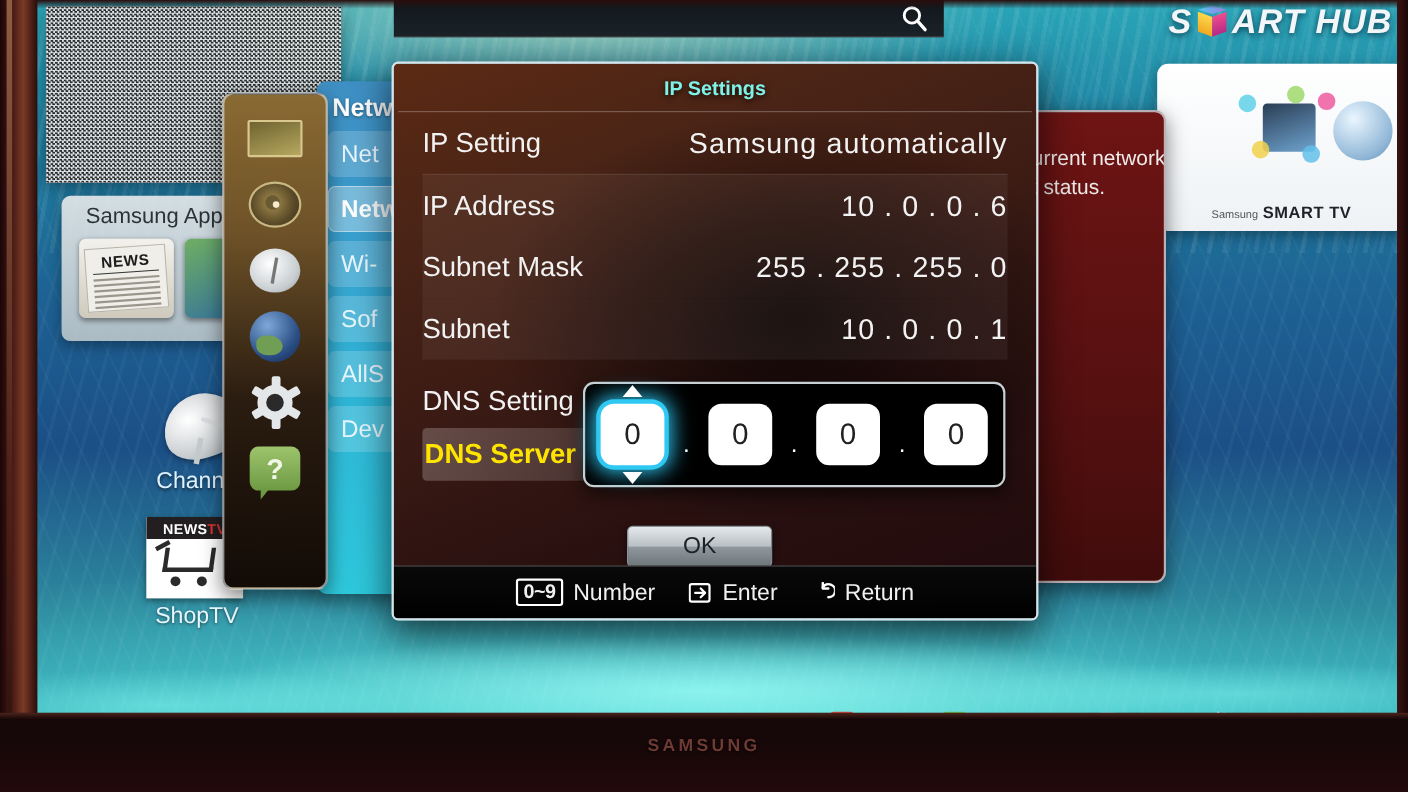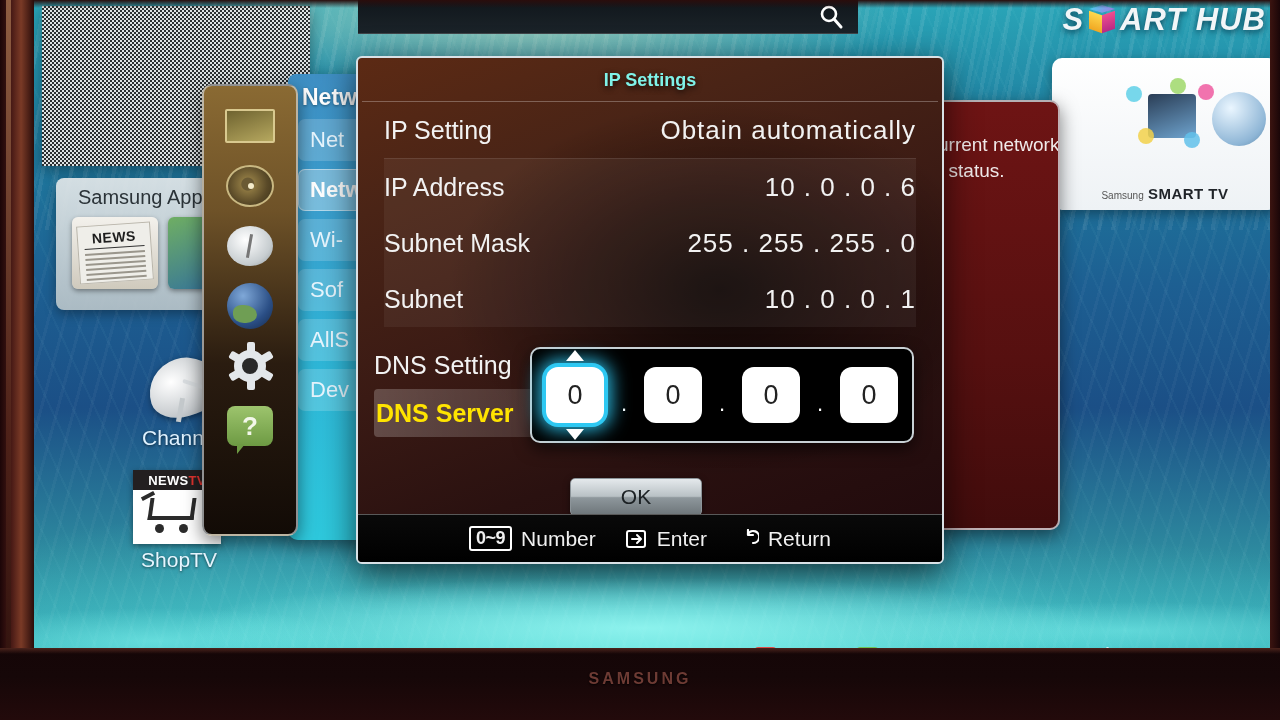--- a/index.html
+++ b/index.html
@@ -273,21 +273,21 @@
   .dlg-rule{ height:1px; background:rgba(255,255,255,.28); margin:10px 4px 0; }
   .rows{ padding:0 26px; }
   .row{
     display:flex; align-items:center; justify-content:space-between;
     height:56px; color:#f2f2f2; font-size:25px;
   }
   .row .val{ font-size:26px; letter-spacing:1px; }
   .row.shaded{ background:rgba(255,255,255,.055); }
   .row-sep{ height:1px; background:rgba(255,255,255,.14); }
 
-  .dns-area{ position:relative; padding:0 16px; margin-top:14px; }
+  .dns-area{ position:relative; padding:0 26px; margin-top:14px; }
   .row-dns{ display:flex; align-items:center; height:48px; color:#f2f2f2; font-size:25px; }
   .row-dns-sel{
     display:flex; align-items:center; height:48px; font-size:25px; font-weight:bold;
     color:#ffe400; width:286px;
     background:linear-gradient(90deg,rgba(255,255,255,.22),rgba(255,255,255,.05));
     border-radius:4px; padding-left:2px;
   }
   .octet-pop{
     position:absolute; left:172px; top:6px; width:384px; height:96px;
     background:#000; border:2px solid #c8d0d4; border-radius:10px;
@@ -492,21 +492,21 @@
       </div>
   </div>
 
   <div class="dialog">
     <div class="dlg-title">IP Settings</div>
     <div class="dlg-rule"></div>
 
     <div class="rows">
       <div class="row">
         <span>IP Setting</span>
-        <span class="val">Obtain automatically</span>
+        <span class="val">Samsung automatically</span>
       </div>
       <div class="row-sep"></div>
       <div class="row shaded">
         <span>IP Address</span>
         <span class="val">10 . 0 . 0 . 6</span>
       </div>
       <div class="row shaded">
         <span>Subnet Mask</span>
         <span class="val">255 . 255 . 255 . 0</span>
       </div>

